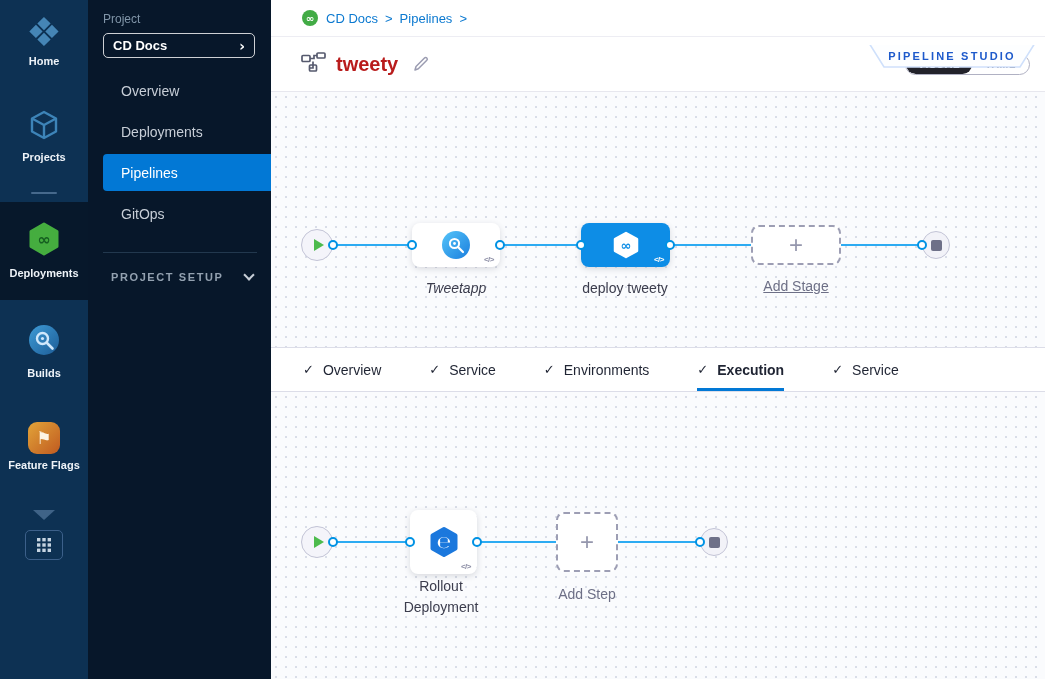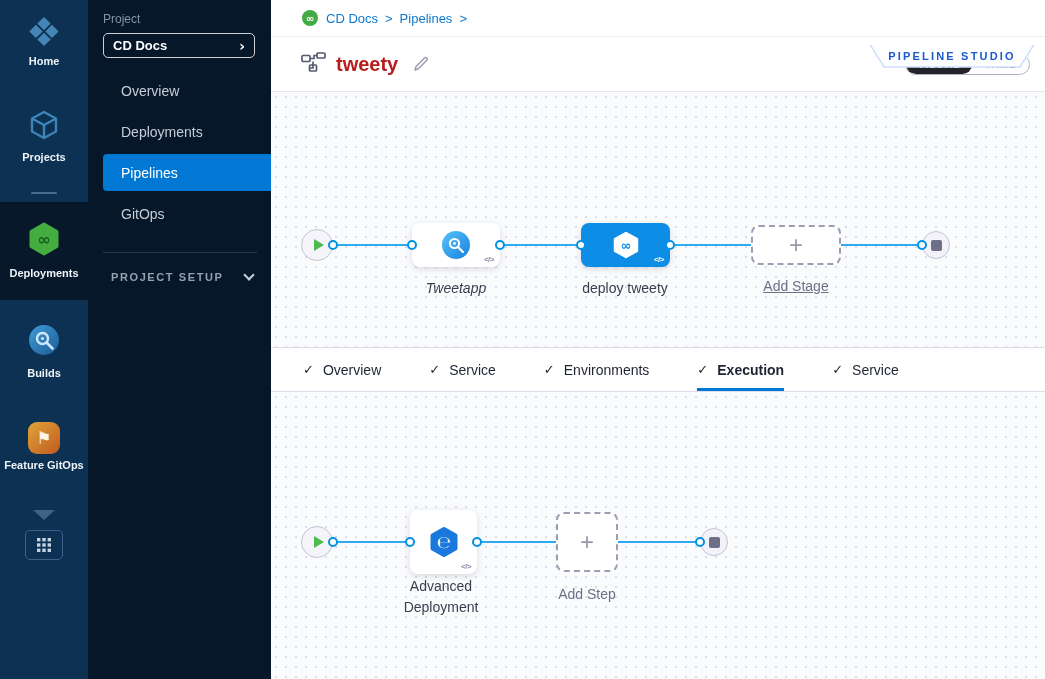--- a/index.html
+++ b/index.html
@@ -145,21 +145,21 @@
           <circle cx="16.5" cy="16.5" r="1.6" fill="#cfe7fb"></circle>
           <line x1="21" y1="21" x2="26.5" y2="26.5" stroke="#cfe7fb" stroke-width="2.6" stroke-linecap="round"></line>
         </svg>
       </span>
       <span class="mod-label">Builds</span>
     </div>
     <div class="mod-item" style="margin-top:20px">
       <span style="width:32px;height:32px;border-radius:9px;background:linear-gradient(135deg,#e2a439,#c05a20);display:flex;align-items:center;justify-content:center;">
         <span class="uni" style="color:#fdf4e3;font-size:17px;line-height:17px;">⚑</span>
       </span>
-      <span class="mod-label">Feature GitOps</span>
+      <span class="mod-label">Feature Flags</span>
     </div>
     <div class="mod-caret"></div>
     <div class="grid-btn">
       <svg width="16" height="16" viewBox="0 0 16 16">
         <g fill="#c6d4e2">
           <rect x="1" y="1" width="3.4" height="3.4"></rect>
             <rect x="6.3" y="1" width="3.4" height="3.4"></rect>
             <rect x="11.6" y="1" width="3.4" height="3.4"></rect>
           <rect x="1" y="6.3" width="3.4" height="3.4"></rect>
             <rect x="6.3" y="6.3" width="3.4" height="3.4"></rect>
@@ -339,20 +339,20 @@
       <div class="add-box" style="left:285px; top:120px; width:62px; height:60px;">
         <span class="add-plus">+</span>
       </div>
 
       <span class="port" style="left:424px; top:145px;"></span>
       <div class="end-node" style="left:429px; top:136px;">
         <span class="end-sq"></span>
       </div>
 
       <div class="node-label" style="left:95px; top:184px; line-height:21px;">
-        <div>Advanced</div>
+        <div>Rollout</div>
         <div>Deployment</div>
       </div>
       <div class="node-label dim" style="left:241px; top:194px;">Add Step</div>
     </div>
 
   </main>
 </div>
 
 </body></html>

